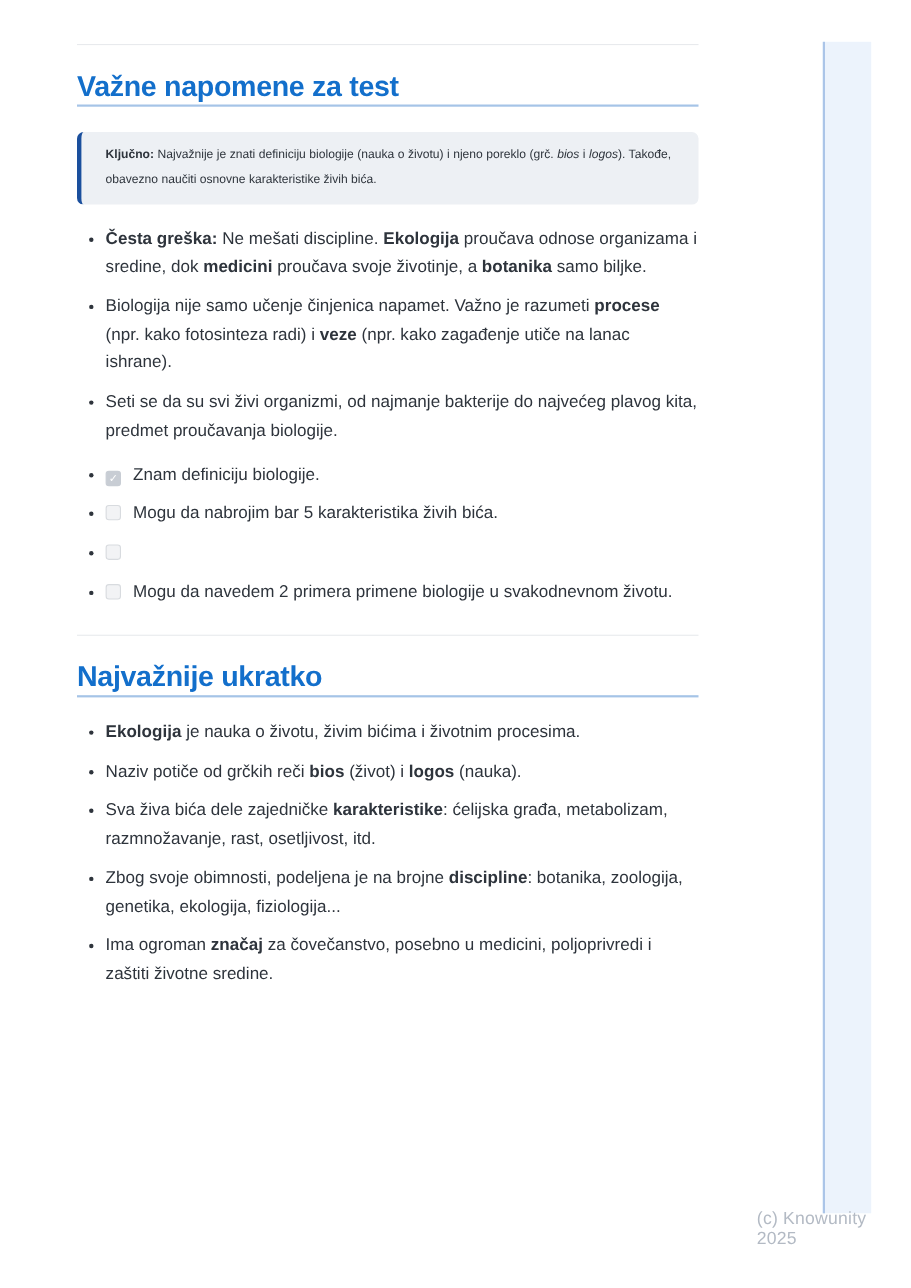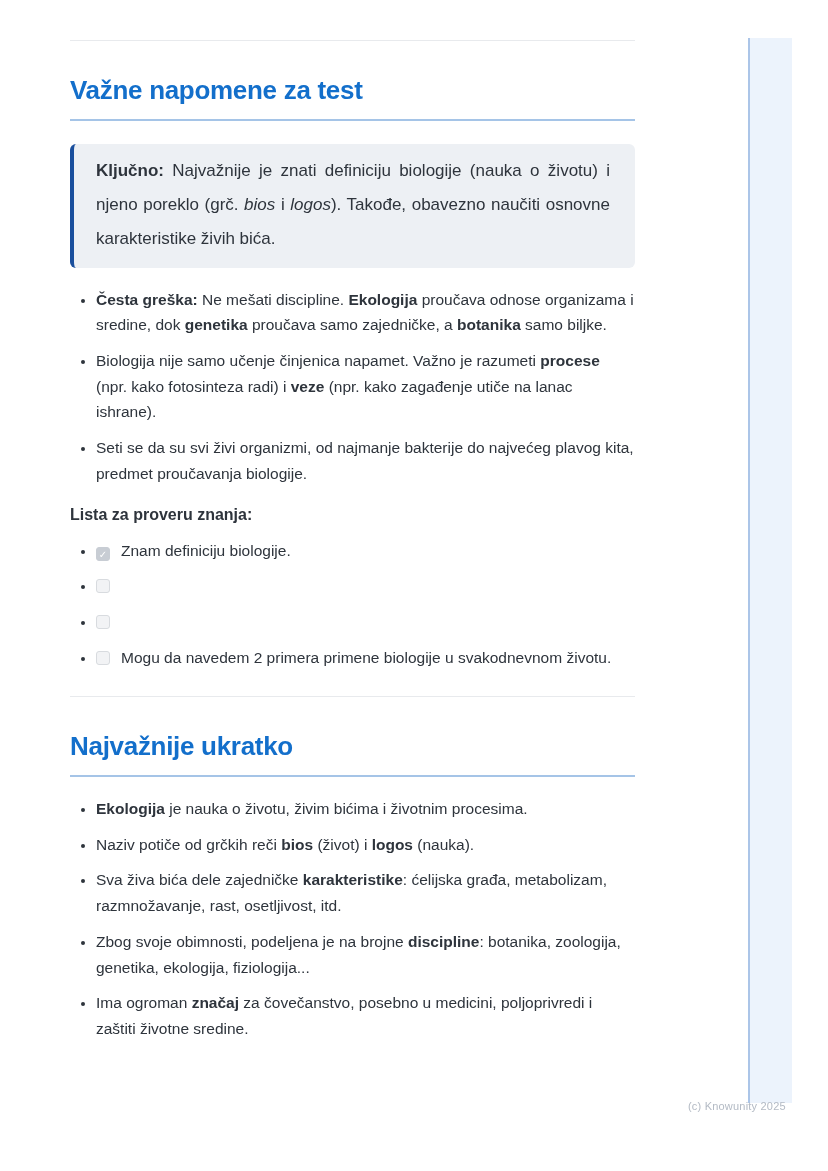--- a/index.html
+++ b/index.html
@@ -38,33 +38,32 @@
     height:0;
   }
   .divider.top{margin-top:40px;}
   .divider.mid{margin-top:26px;}
   h1{
     color:var(--heading_blue);
     font-size:26px;
     line-height:1.25;
     font-weight:700;
     letter-spacing:-0.3px;
-    margin-top:33px;
-    padding-bottom:12px;
+    margin-top:21px;
     border-bottom:2px solid var(--heading_underline);
   }
   .callout{
     margin-top:23px;
     background:var(--callout_bg);
     border-left:4px solid var(--callout_border);
     border-radius:6px;
     padding:10px 25px 12px 22px;
   }
   .callout p{
-    font-size:17px;
+    font-size:11px;
     line-height:2.0;
     text-align:justify;
     color:var(--text);
   }
   ul.list{
     margin-top:19px;
     padding-left:26px;
     list-style:disc;
   }
   ul.list li{
@@ -103,21 +102,21 @@
     position:absolute;
     left:748px;top:38px;
     width:44px;height:1065px;
     background:var(--strip_bg);
     border-left:2px solid var(--strip_border);
   }
   .footer{
     position:absolute;
     top:1100px;
     left:688px;
-    font-size:11px;
+    font-size:16px;
     letter-spacing:0.2px;
     color:var(--footer_text);
     z-index:2;
   }
 </style>
 </head>
 <body>
 
 <div class="page">
   <div class="content">
@@ -126,42 +125,41 @@
 
     <h1>Važne napomene za test</h1>
 
     <div class="callout">
       <p><span class="b">Ključno:</span><span> Najvažnije je znati definiciju biologije (nauka o životu) i njeno poreklo (grč. </span><span class="i">bios</span><span> i </span><span class="i">logos</span><span>). Takođe, obavezno naučiti osnovne karakteristike živih bića.</span></p>
     </div>
 
     <ul class="list">
 
         <li>
-          <span><span class="b">Česta greška:</span><span> Ne mešati discipline. </span><span class="b">Ekologija</span><span> proučava odnose organizama i sredine, dok </span><span class="b">genetika</span><span> proučava samo zajedničke, a </span><span class="b">botanika</span><span> samo biljke.</span></span>
+          <span><span class="b">Česta greška:</span><span> Ne mešati discipline. </span><span class="b">Ekologija</span><span> proučava odnose organizama i sredine, dok </span><span class="b">medicini</span><span> proučava svoje životinje, a </span><span class="b">botanika</span><span> samo biljke.</span></span>
         </li>
 
         <li>
           <span><span>Biologija nije samo učenje činjenica napamet. Važno je razumeti </span><span class="b">procese</span><span> (npr. kako fotosinteza radi) i </span><span class="b">veze</span><span> (npr. kako zagađenje utiče na lanac ishrane).</span></span>
         </li>
 
         <li>
           <span><span>Seti se da su svi živi organizmi, od najmanje bakterije do najvećeg plavog kita, predmet proučavanja biologije.</span></span>
         </li>
       </ul>
 
-    <p class="checklist-title">Lista za proveru znanja:</p>
 
     <ul class="list checklist">
 
         <li>
           <span class="checkbox checked">✓</span><span>Znam definiciju biologije.</span>
         </li>
 
         <li>
-          <span class="checkbox"></span>
+          <span class="checkbox"></span><span>Mogu da nabrojim bar 5 karakteristika živih bića.</span>
         </li>
 
         <li>
           <span class="checkbox"></span>
         </li>
 
         <li>
           <span class="checkbox"></span><span>Mogu da navedem 2 primera primene biologije u svakodnevnom životu.</span>
         </li>
       </ul>

